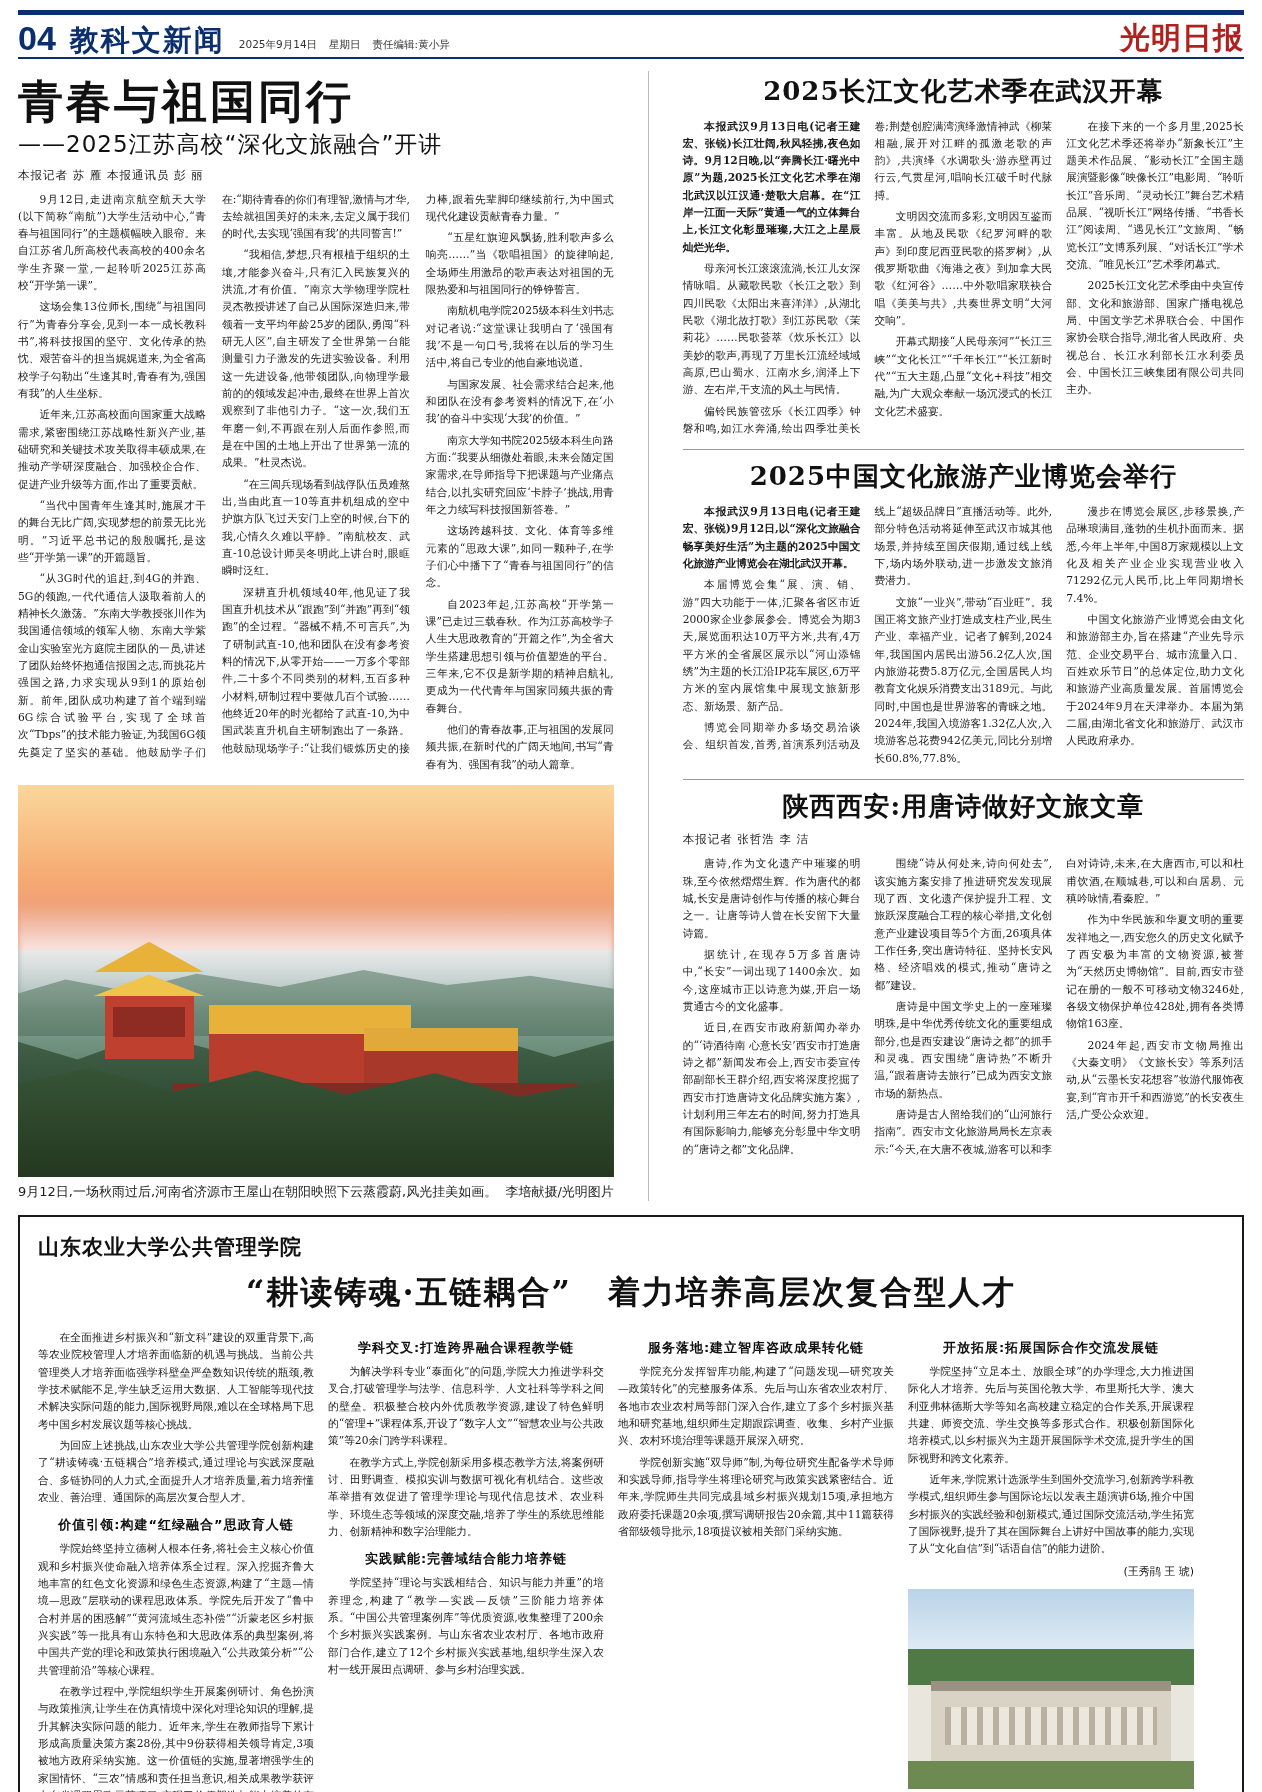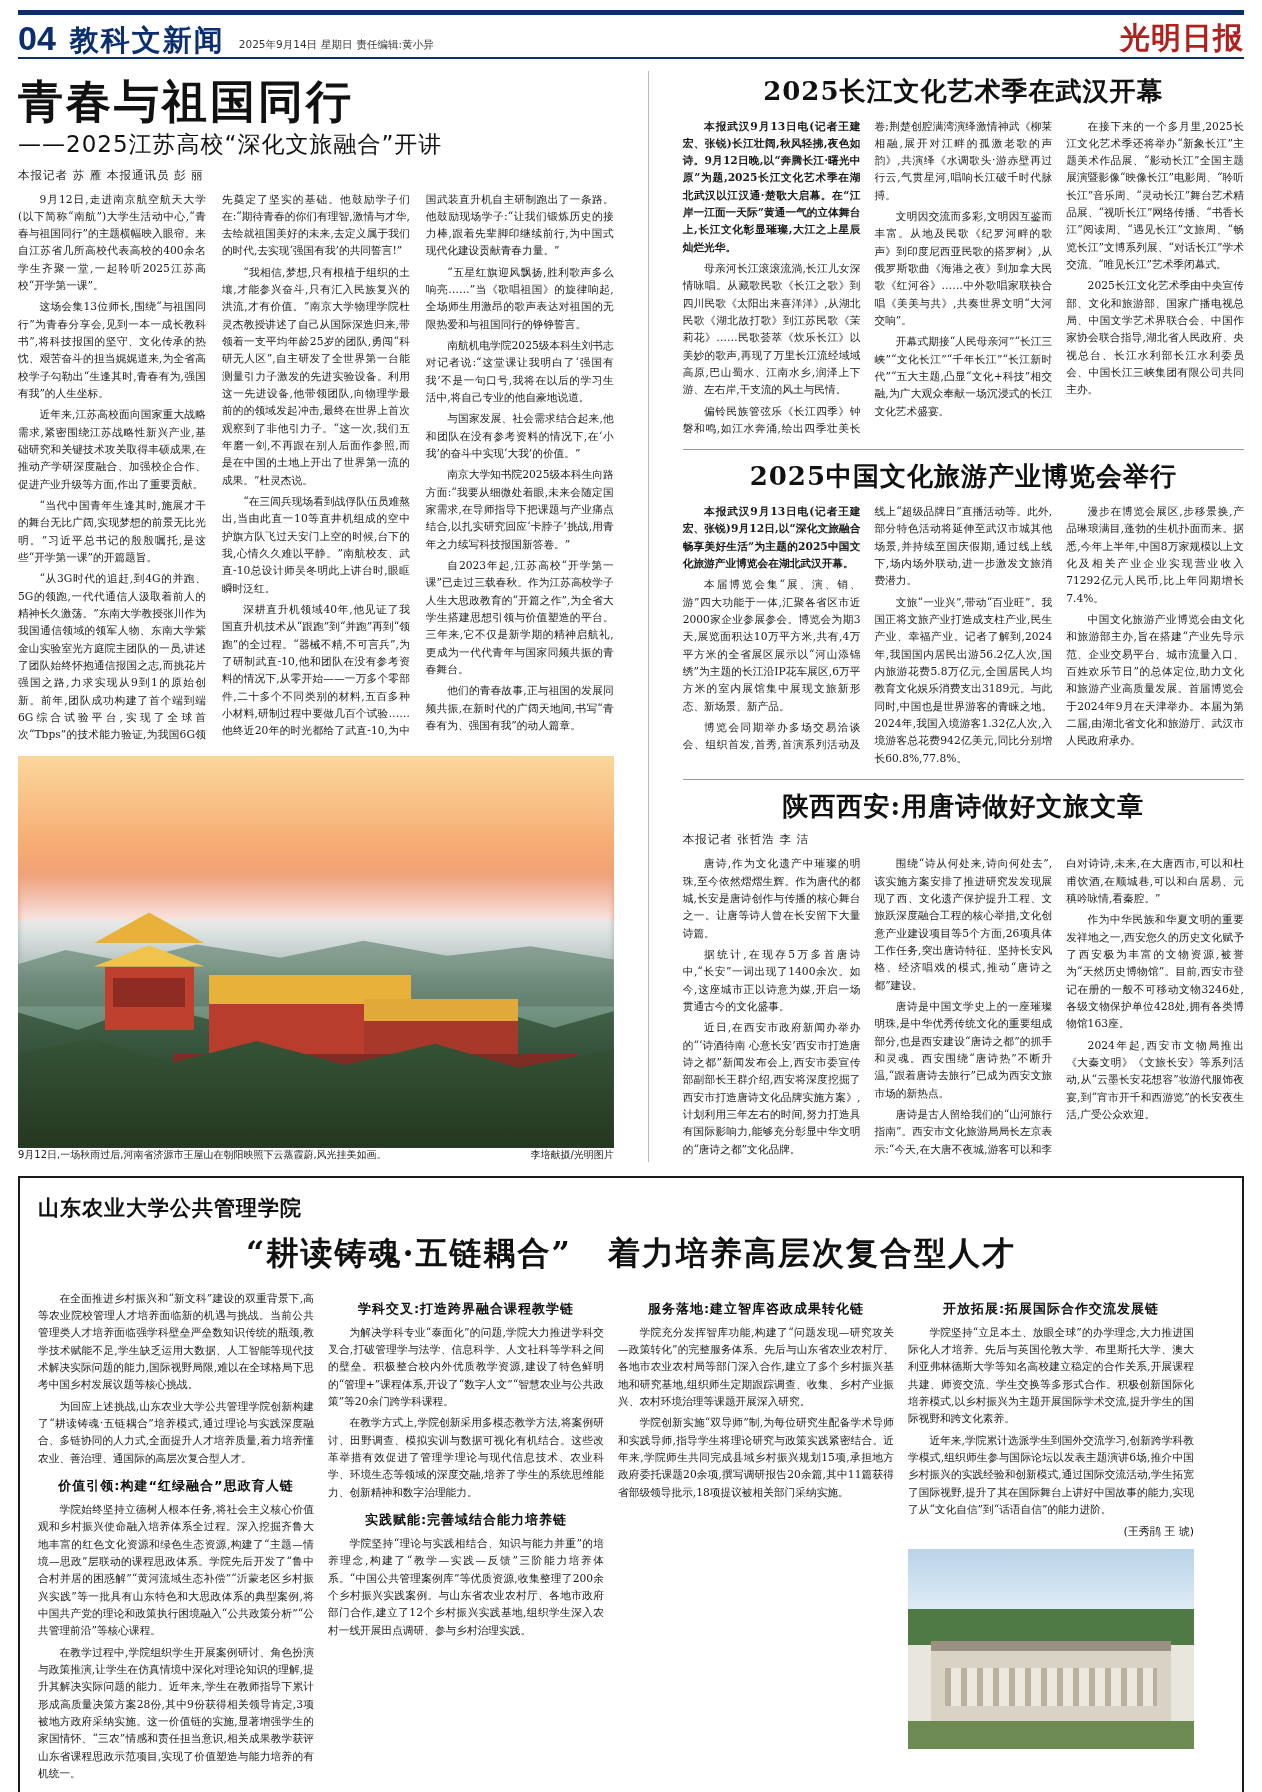--- a/index.html
+++ b/index.html
@@ -12,21 +12,21 @@
     position:relative;
     overflow:hidden;
   }
   .page { position:relative; width:1262px; height:1792px; padding:0 18px; }
 
   
   .top-rule { height:5px; background:#0b2e6f; margin:10px 0 6px; }
   .masthead { display:flex; align-items:flex-end; gap:14px; padding-bottom:2px; border-bottom:2px solid #0b2e6f; }
   .page-num { font-family:"Liberation Sans", sans-serif; font-size:34px; font-weight:bold; color:#0b2e6f; line-height:1; }
   .section-title { font-family:"DejaVu Sans", sans-serif; font-size:29px; font-weight:bold; color:#0b2e6f; letter-spacing:2px; line-height:1; }
-  .mast-meta { font-family:"DejaVu Sans", sans-serif; font-size:10.5px; color:#333; padding-bottom:3px; display:flex; gap:4px; }
+  .mast-meta { font-family:"DejaVu Sans", sans-serif; font-size:10.5px; color:#333; padding-bottom:3px; display:flex; gap:12px; }
   .brand { margin-left:auto; font-family:"DejaVu Serif", serif; font-size:30px; font-weight:bold; color:#b0201f; letter-spacing:1px; line-height:1; padding-bottom:2px; }
 
   
   .main { display:flex; gap:34px; margin-top:12px; }
   .col-left { width:622px; }
   .col-right { width:586px; }
   .vrule { width:1px; background:#bbb; align-self:stretch; }
 
   
   h1.lead {
@@ -76,21 +76,21 @@
   .temple { position:absolute; left:11%; top:40%; width:22%; height:30%; }
   .t-roof { position:absolute; left:0; right:0; top:0; height:26%; background:#e8b23a; clip-path:polygon(8% 100%,50% 0,92% 100%); }
   .t-roof2 { position:absolute; left:4%; right:4%; top:26%; height:20%; background:#f0c34b; clip-path:polygon(4% 100%,50% 10%,96% 100%); }
   .t-body { position:absolute; left:16%; right:16%; top:46%; bottom:0; background:#c0402f; }
   .t-body:after { content:""; position:absolute; left:10%; right:10%; top:18%; height:46%; background:#8e2b22; }
   .hall { position:absolute; left:32%; top:56%; width:34%; height:22%;
     background:linear-gradient(180deg,#e8b23a 0 34%, #b93d2c 34% 100%); }
   .hall2 { position:absolute; left:58%; top:62%; width:26%; height:16%;
     background:linear-gradient(180deg,#e0a93a 0 36%, #a8392a 36% 100%); }
   .wall { position:absolute; left:26%; right:6%; top:76%; height:6%; background:#7e2d24; }
-  .caption { display:flex; justify-content:space-between; font-family:"DejaVu Sans", sans-serif; font-size:10px; color:#222; }
+  .caption { display:flex; justify-content:space-between; font-family:"DejaVu Sans", sans-serif; font-size:13px; color:#222; margin-top:6px; }
 
   
   .ad { margin-top:14px; border:2px solid #1a1a1a; padding:14px 18px 20px; position:relative; }
   .ad-org { font-family:"DejaVu Sans", sans-serif; font-size:21px; font-weight:bold; letter-spacing:1px; margin:2px 0 10px; }
   .ad-title { display:flex; justify-content:center; align-items:baseline; gap:36px; margin:2px 0 14px; }
   .ad-title span { font-family:"DejaVu Serif", serif; font-size:32px; font-weight:bold; letter-spacing:2px; }
   .ad-body { display:flex; gap:14px; }
   .ad-col { width:276px; }
   .ad-col.wide { width:286px; }
   h3.adh { font-family:"DejaVu Sans", sans-serif; font-size:13px; font-weight:bold; text-align:center; margin:10px 0 6px; letter-spacing:1px; }
@@ -135,20 +135,21 @@
         <p class="bt">近年来,江苏高校面向国家重大战略需求,紧密围绕江苏战略性新兴产业,基础研究和关键技术攻关取得丰硕成果,在推动产学研深度融合、加强校企合作、促进产业升级等方面,作出了重要贡献。</p>
         <p class="bt">“当代中国青年生逢其时,施展才干的舞台无比广阔,实现梦想的前景无比光明。”习近平总书记的殷殷嘱托,是这些“开学第一课”的开篇题旨。</p>
         <p class="bt">“从3G时代的追赶,到4G的并跑、5G的领跑,一代代通信人汲取着前人的精神长久激荡。”东南大学教授张川作为我国通信领域的领军人物、东南大学紫金山实验室光方庭院主团队的一员,讲述了团队始终怀抱通信报国之志,而挑花片强国之路,力求实现从9到1的原始创新。前年,团队成功构建了首个端到端6G综合试验平台,实现了全球首次“Tbps”的技术能力验证,为我国6G领先奠定了坚实的基础。他鼓励学子们在:“期待青春的你们有理智,激情与才华,去绘就祖国美好的未来,去定义属于我们的时代,去实现‘强国有我’的共同誓言!”</p>
         <p class="bt">“我相信,梦想,只有根植于组织的土壤,才能参兴奋斗,只有汇入民族复兴的洪流,才有价值。”南京大学物理学院杜灵杰教授讲述了自己从国际深造归来,带领着一支平均年龄25岁的团队,勇闯“科研无人区”,自主研发了全世界第一台能测量引力子激发的先进实验设备。利用这一先进设备,他带领团队,向物理学最前的的领域发起冲击,最终在世界上首次观察到了非他引力子。“这一次,我们五年磨一剑,不再跟在别人后面作参照,而是在中国的土地上开出了世界第一流的成果。”杜灵杰说。</p>
         <p class="bt">“在三闾兵现场看到战俘队伍员难熬出,当由此直一10等直井机组成的空中护旗方队飞过天安门上空的时候,台下的我,心情久久难以平静。”南航校友、武直-10总设计师吴冬明此上讲台时,眼眶瞬时泛红。</p>
         <p class="bt">深耕直升机领域40年,他见证了我国直升机技术从“跟跑”到“并跑”再到“领跑”的全过程。“器械不精,不可言兵”,为了研制武直-10,他和团队在没有参考资料的情况下,从零开始——一万多个零部件,二十多个不同类别的材料,五百多种小材料,研制过程中要做几百个试验……他终近20年的时光都给了武直-10,为中国武装直升机自主研制跑出了一条路。他鼓励现场学子:“让我们锻炼历史的接力棒,跟着先辈脚印继续前行,为中国式现代化建设贡献青春力量。”</p>
         <p class="bt">“五星红旗迎风飘扬,胜利歌声多么响亮……”当《歌唱祖国》的旋律响起,全场师生用激昂的歌声表达对祖国的无限热爱和与祖国同行的铮铮誓言。</p>
         <p class="bt">南航机电学院2025级本科生刘书志对记者说:“这堂课让我明白了‘强国有我’不是一句口号,我将在以后的学习生活中,将自己专业的他自豪地说道。</p>
         <p class="bt">与国家发展、社会需求结合起来,他和团队在没有参考资料的情况下,在‘小我’的奋斗中实现‘大我’的价值。”</p>
         <p class="bt">南京大学知书院2025级本科生向路方面:“我要从细微处着眼,未来会随定国家需求,在导师指导下把课题与产业痛点结合,以扎实研究回应‘卡脖子’挑战,用青年之力续写科技报国新答卷。”</p>
+        <p class="bt">这场跨越科技、文化、体育等多维元素的“思政大课”,如同一颗种子,在学子们心中播下了“青春与祖国同行”的信念。</p>
         <p class="bt">自2023年起,江苏高校“开学第一课”已走过三载春秋。作为江苏高校学子人生大思政教育的“开篇之作”,为全省大学生搭建思想引领与价值塑造的平台。三年来,它不仅是新学期的精神启航礼,更成为一代代青年与国家同频共振的青春舞台。</p>
         <p class="bt">他们的青春故事,正与祖国的发展同频共振,在新时代的广阔天地间,书写“青春有为、强国有我”的动人篇章。</p>
       </div>
 
       <div class="photo-wrap">
         <div class="photo">
           <div class="ph-sky"></div>
           <div class="ph-clouds"></div>
           <div class="ph-ridge1"></div>
           <div class="ph-ridge2"></div>

